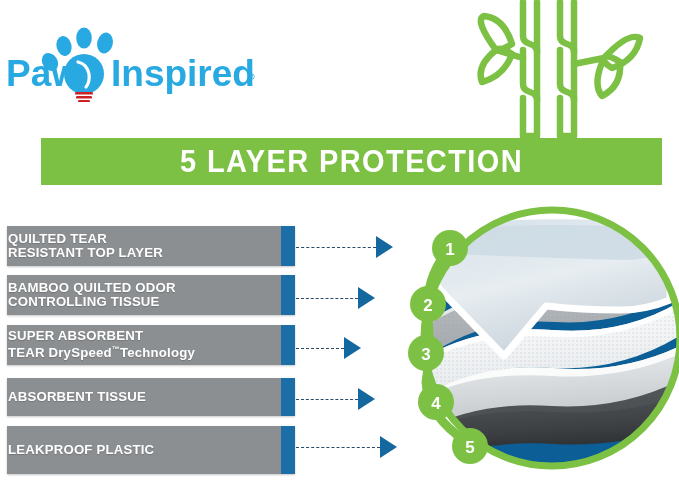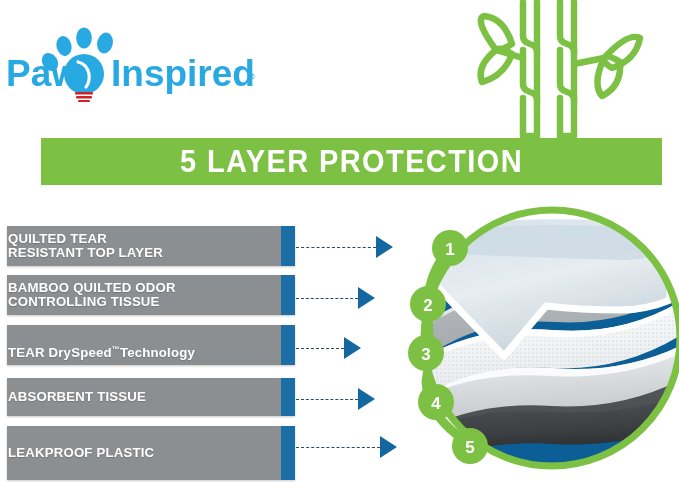--- a/index.html
+++ b/index.html
@@ -150,41 +150,41 @@
         </div>
         <div class="bar-blue"></div>
       </div>
     </div>
     <div class="dash" style="left:296px;top:298px;width:62px;"></div>
     <div class="arrow" style="left:358px;top:287px;"></div>
 
     <div class="bar-row" style="top:325px;width:288px;height:40px;">
       <div class="bar">
         <div class="bar-label">
-          <br>
+          <span>SUPER ABSORBENT</span><br>
           <span>TEAR </span><span class="ital">DrySpeed</span><sup>™</sup><span class="ital">Technology</span>
         </div>
         <div class="bar-blue"></div>
       </div>
     </div>
     <div class="dash" style="left:296px;top:348px;width:48px;"></div>
     <div class="arrow" style="left:344px;top:337px;"></div>
 
     <div class="bar-row" style="top:378px;width:288px;height:38px;">
       <div class="bar">
         <div class="bar-label">
           <span>ABSORBENT TISSUE</span>
         </div>
         <div class="bar-blue"></div>
       </div>
     </div>
     <div class="dash" style="left:296px;top:399px;width:62px;"></div>
     <div class="arrow" style="left:358px;top:388px;"></div>
 
-    <div class="bar-row" style="top:426px;width:288px;height:54px;">
+    <div class="bar-row" style="top:426px;width:288px;height:48px;">
       <div class="bar">
         <div class="bar-label">
           <span>LEAKPROOF PLASTIC</span>
         </div>
         <div class="bar-blue"></div>
       </div>
     </div>
     <div class="dash" style="left:296px;top:447px;width:84px;"></div>
     <div class="arrow" style="left:380px;top:436px;"></div>
   </div>

